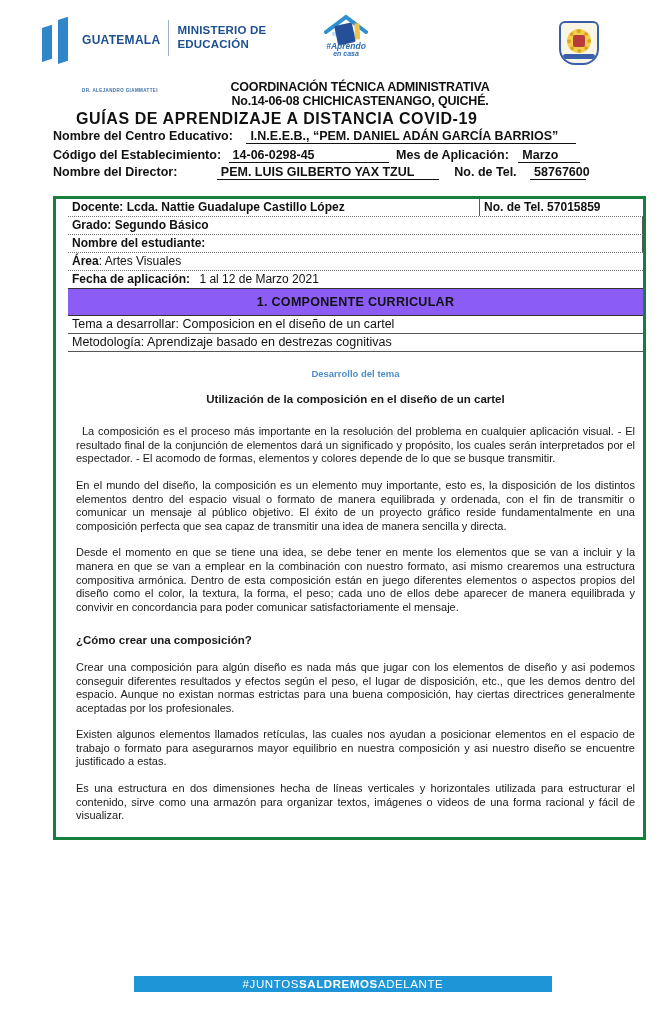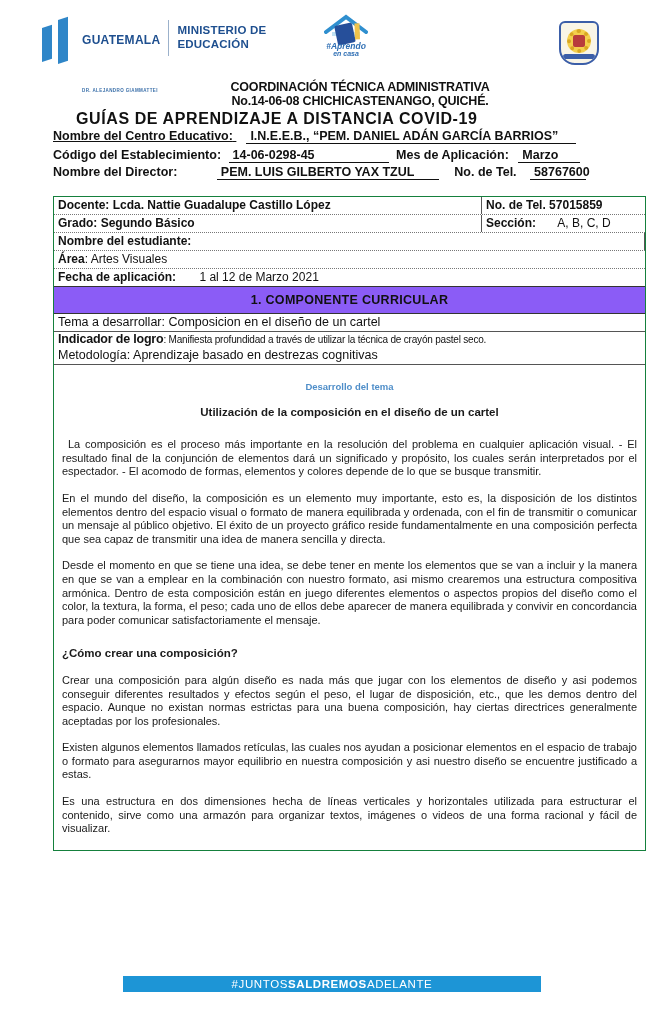--- a/index.html
+++ b/index.html
@@ -33,26 +33,26 @@
   .school-band { position: absolute; left: 2px; bottom: 4px; width: 32px; height: 5px; background: #3b5ea8; border-radius: 3px; }
 
   
   .coord { position: absolute; left: 0; width: 670px; text-align: center; font-weight: bold; font-size: 12.5px; line-height: 14px; letter-spacing: -0.2px; }
   .coord.l1 { top: 80px; left: 25px; }
   .coord.l2 { top: 94px; left: 25px; }
   .guias { position: absolute; left: 76px; top: 110px; font-weight: bold; font-size: 16px; letter-spacing: 0.6px; }
 
   .info-row { position: absolute; left: 53px; font-size: 12.5px; font-weight: bold; white-space: nowrap; }
   .info-row .val { display: inline-block; border-bottom: 1px solid #111; padding: 0 4px; line-height: 14px; }
-  .r1 { top: 129px; text-decoration: underline; }
+  .r1 { top: 129px; }
   .r2 { top: 148px; }
   .r3 { top: 165px; }
 
   
-  .main-table { position: absolute; left: 53px; top: 196px; width: 593px; border: 1px solid #15803d; }
+  .main-table { position: absolute; left: 53px; top: 196px; width: 593px; border: 3px solid #15803d; padding-left: 12px; }
   .trow { display: flex; border-bottom: 1px dotted #777; font-size: 12px; line-height: 15px; min-height: 16px; }
   .trow .c { padding: 1px 4px; }
   .trow .cl { flex: 1; border-right: 1px solid #555; }
   .trow .cr { width: 163px; }
   .b { font-weight: bold; }
   .yellow { background: #8b5cf6; border-top: 1px solid #333; border-bottom: 1px solid #333; text-align: center; font-weight: bold; font-size: 12.5px; letter-spacing: 0.3px; display: flex; align-items: center; justify-content: center; }
   .y1 { height: 28px; }
   .y2 { height: 30px; }
   .plain-row { border-bottom: 1px solid #555; padding: 1px 4px; font-size: 12.5px; line-height: 15px; }
   .small-row { border-bottom: 1px solid #555; padding: 1px 4px; font-size: 10px; line-height: 12px; letter-spacing: -0.2px; }
@@ -60,21 +60,21 @@
   .small-row .lbl-big { font-weight: bold; font-size: 12.5px; }
 
   .content { padding: 0 8px 14px 8px; font-size: 11px; line-height: 13.6px; color: #1a1a1a; }
   .dev-title { text-align: center; color: #4f8ec9; font-weight: bold; font-size: 9.5px; margin-top: 15px; }
   .sub-title { text-align: center; font-weight: bold; font-size: 11.5px; margin-top: 12px; }
   .para { text-align: justify; margin-top: 13px; }
   .para.first { margin-top: 19px; text-indent: 6px; }
   .q-title { font-weight: bold; font-size: 11.5px; margin-top: 20px; }
 
   
-  .footer-band { position: absolute; left: 123px; top: 976px; width: 418px; height: 16px; background: #1d95d6; color: #fff; font-size: 11.5px; line-height: 16px; text-align: center; letter-spacing: 0.6px; }
+  .footer-band { position: absolute; left: 134px; top: 976px; width: 418px; height: 16px; background: #1d95d6; color: #fff; font-size: 11.5px; line-height: 16px; text-align: center; letter-spacing: 0.6px; }
   .footer-band .bold { font-weight: bold; }
 </style>
 </head>
 <body>
 
 <div class="logo-gob">
   <div class="gob-bars">
       <span></span>
       <span></span>
     </div>
@@ -129,46 +129,39 @@
   <span class="val" style="margin-left:10px; width:56px;">58767600</span>
 </div>
 
 <div class="main-table">
   <div class="trow">
     <div class="c cl b">Docente: Lcda. Nattie Guadalupe Castillo López</div>
     <div class="c cr b">No. de Tel.  57015859</div>
   </div>
   <div class="trow">
     <div class="c cl b">Grado: Segundo   Básico</div>
-    <div class="c cr">
-      <span class="b">Sección:</span>
-      <span style="margin-left:18px;">A, B, C, D</span>
-    </div>
   </div>
   <div class="trow">
     <div class="c cl b">Nombre del estudiante:</div>
   </div>
   <div class="trow">
     <div class="c">
       <span class="b">Área</span><span>:  Artes Visuales</span>
     </div>
   </div>
   <div class="trow" style="border-bottom:none;">
     <div class="c">
       <span class="b">Fecha de aplicación:</span>
-      <span style="margin-left:20px;">1 al 12 de Marzo 2021</span>
+      <span style="margin-left:6px;">1 al 12 de Marzo 2021</span>
     </div>
   </div>
 
   <div class="yellow y1">1.  COMPONENTE CURRICULAR</div>
 
   <div class="plain-row">Tema a desarrollar: Composicion en el diseño de un cartel</div>
-  <div class="small-row" style="border-bottom:none;">
-    <span class="lbl-big">Indicador de logro</span><span>: Manifiesta profundidad a través de  utilizar la técnica de crayón pastel seco.</span>
-  </div>
 
 
   <div class="plain-row">Metodología: Aprendizaje basado en destrezas cognitivas</div>
 
   <div class="content">
     <div class="dev-title">Desarrollo del tema</div>
     <div class="sub-title">Utilización de la composición en el diseño de un cartel</div>
     <p class="para first">La composición es el proceso más importante en la resolución del problema en cualquier aplicación visual. - El resultado final de la conjunción de elementos dará un significado y propósito, los cuales serán interpretados por el espectador. - El acomodo de formas, elementos y colores depende de lo que se busque transmitir.</p>
     <p class="para">En el mundo del diseño, la composición es un elemento muy importante, esto es, la disposición de los distintos elementos dentro del espacio visual o formato de manera equilibrada y ordenada, con el fin de transmitir o comunicar un mensaje al público objetivo. El éxito de un proyecto gráfico reside fundamentalmente en una composición perfecta que sea capaz de transmitir una idea de manera sencilla y directa.</p>
     <p class="para">Desde el momento en que se tiene una idea, se debe tener en mente los elementos que se van a incluir y la manera en que se van a emplear en la combinación con nuestro formato, asi mismo crearemos una estructura compositiva armónica. Dentro de esta composición están en juego diferentes elementos o aspectos propios del diseño como el color, la textura, la forma, el peso; cada uno de ellos debe aparecer de manera equilibrada y convivir en concordancia para poder comunicar satisfactoriamente el mensaje.</p>

